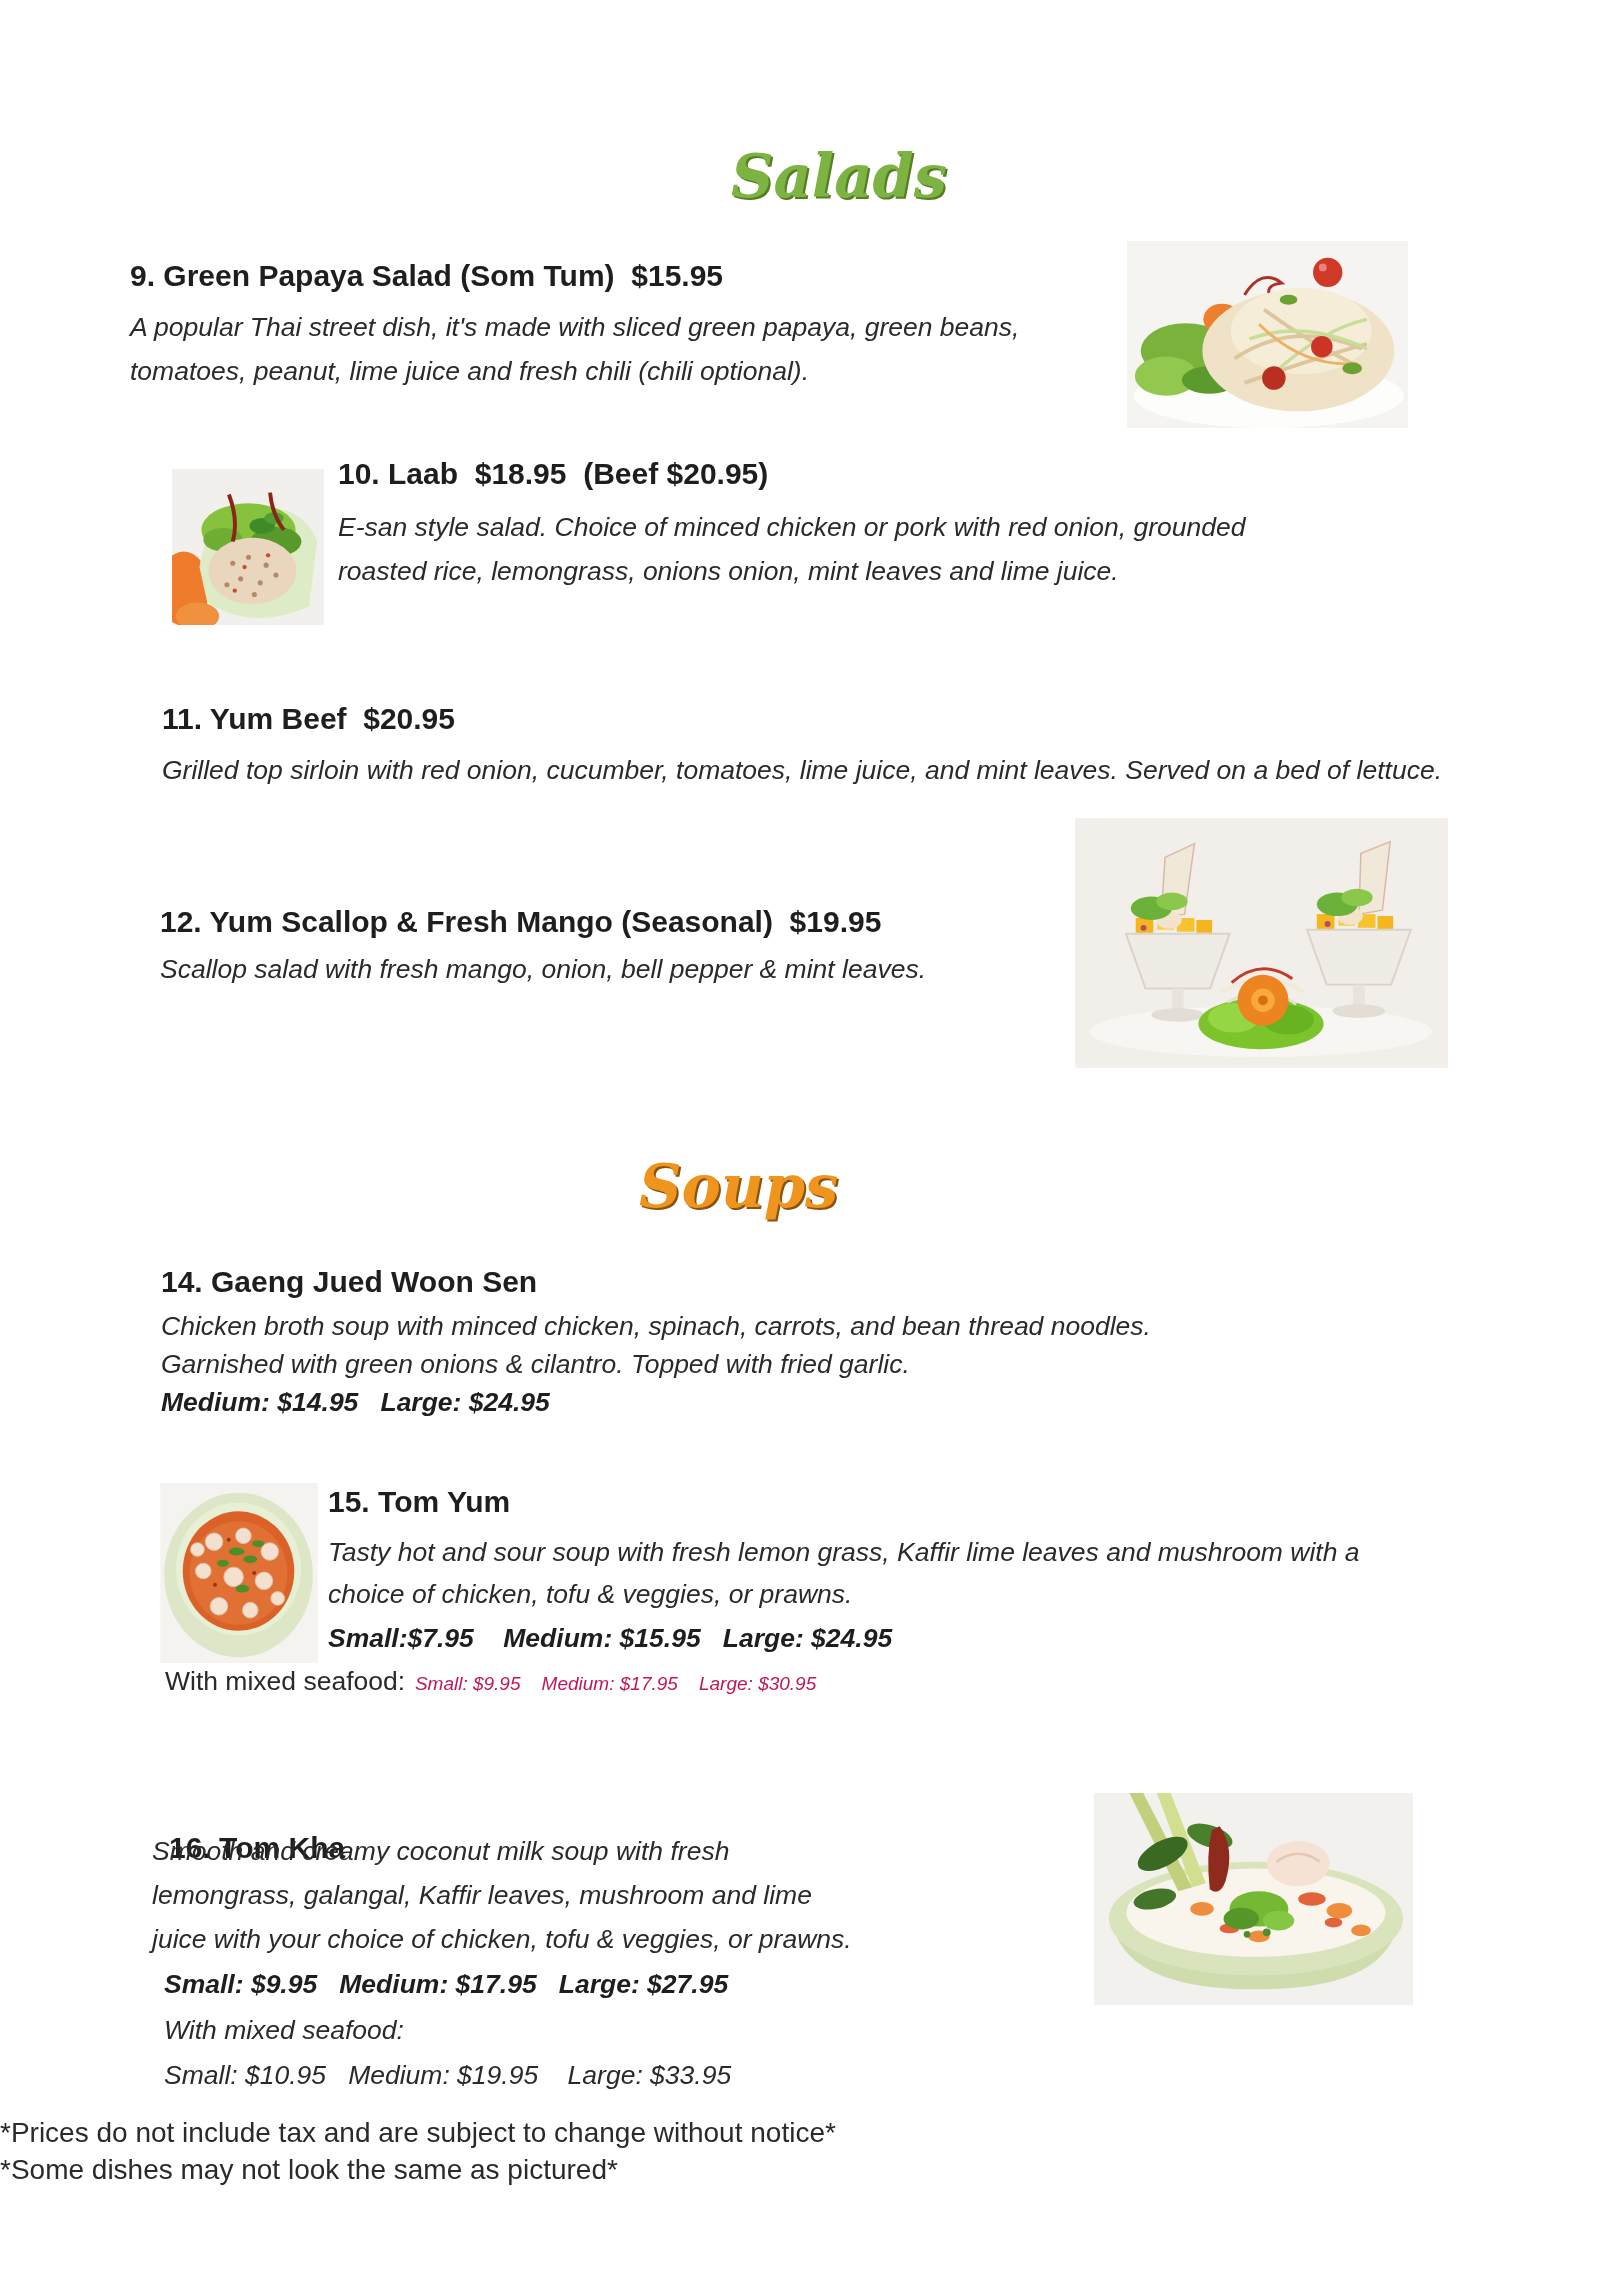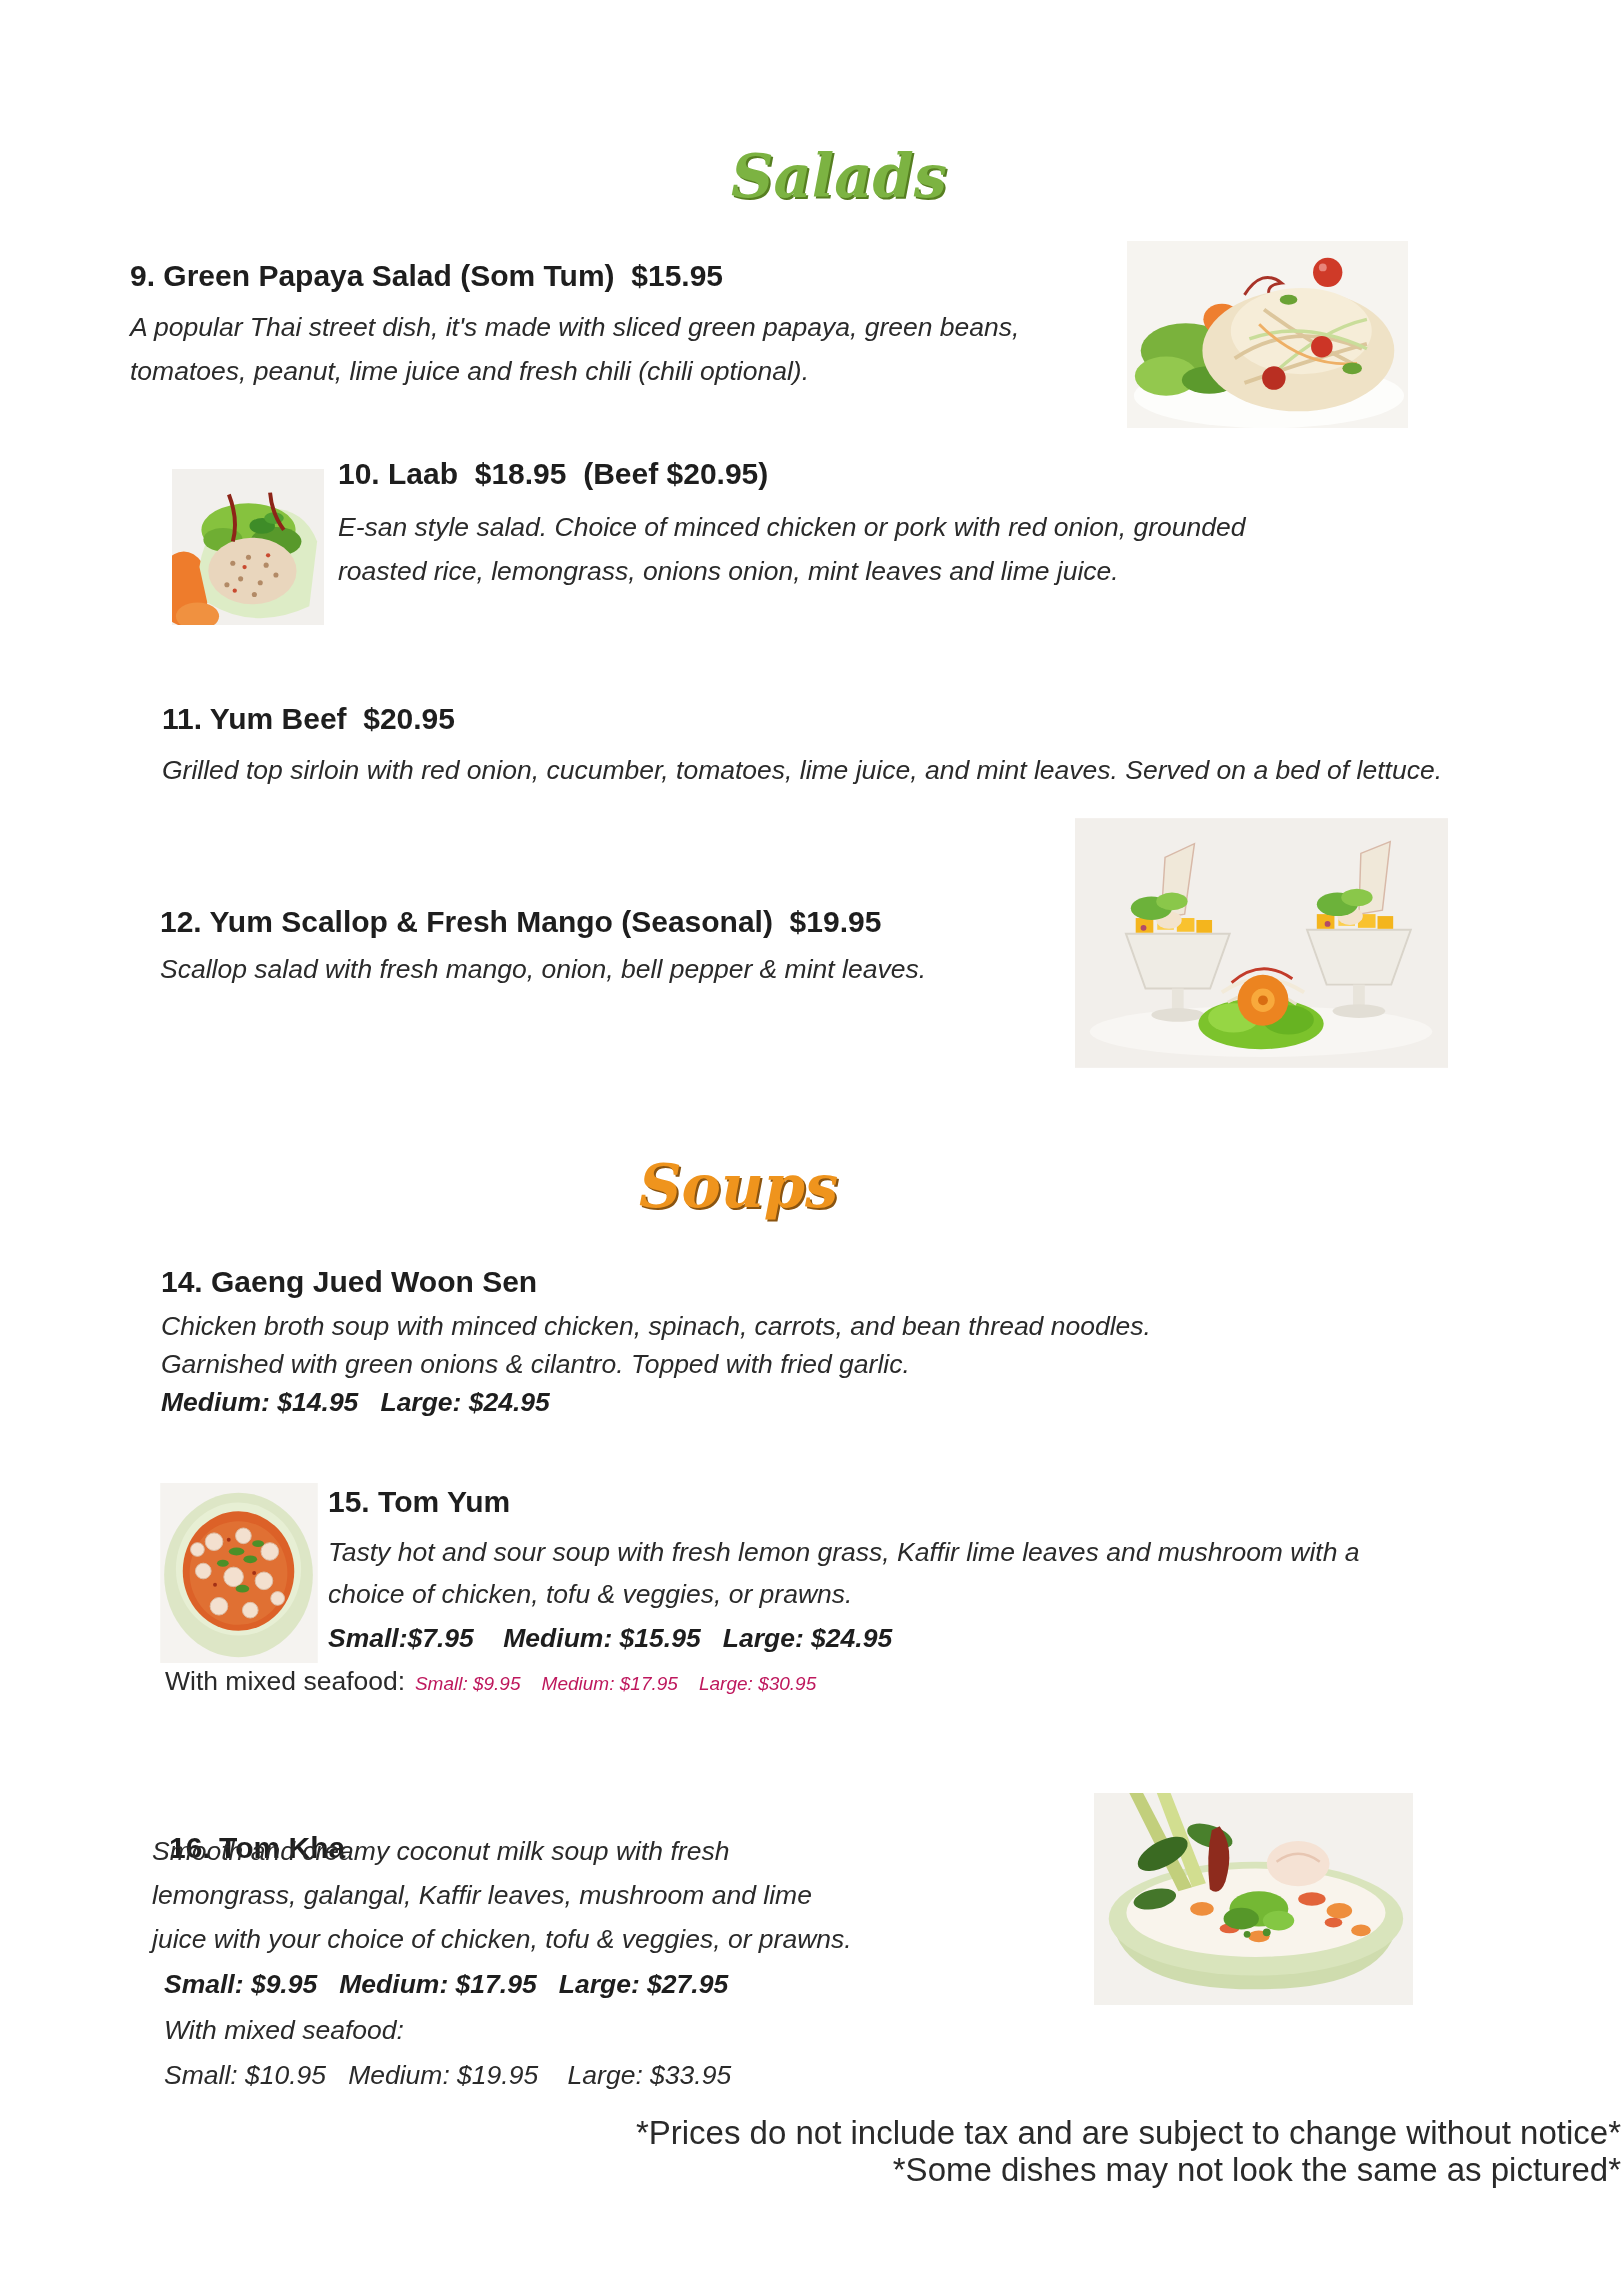--- a/index.html
+++ b/index.html
@@ -49,22 +49,22 @@
   .i15s .lbl { font-size:26.5px; color:#2a2a2a; white-space:pre-wrap; }
   .i15s .val { font-style:italic; font-size:19px; color:#be185d; white-space:pre-wrap; }
 
   .i16h { left:169px; top:1782px;margin-top:48px; }
   .i16d { left:152px; top:1829px; width:701px; }
   .i16p { left:164px; top:1968px; }
   .i16sl { left:164px; top:2014px; }
   .i16sp { left:164px; top:2059px; }
   .ph16 { left:1094px; top:1793px; width:319px; height:212px; }
 
-  .footer { position:absolute; left:0; top:2114px; width:1621px; text-align:right;
-            font-size:33px; line-height:37px; color:#2a2a2a; }
+  .footer { position:absolute; left:0; top:2114px; width:1621px; text-align:left;
+            font-size:28px; line-height:37px; color:#2a2a2a; }
 </style>
 </head>
 <body>
 
 <div class="page">
 
   <div class="stitle t-salads" style="color: rgb(124, 179, 66);">Salads</div>
 
   <div class="h i9h">9. Green Papaya Salad (Som Tum)  $15.95</div>
   <div class="d i9d">A popular Thai street dish, it's made with sliced green papaya, green beans, tomatoes, peanut, lime juice and fresh chili (chili optional).</div>

